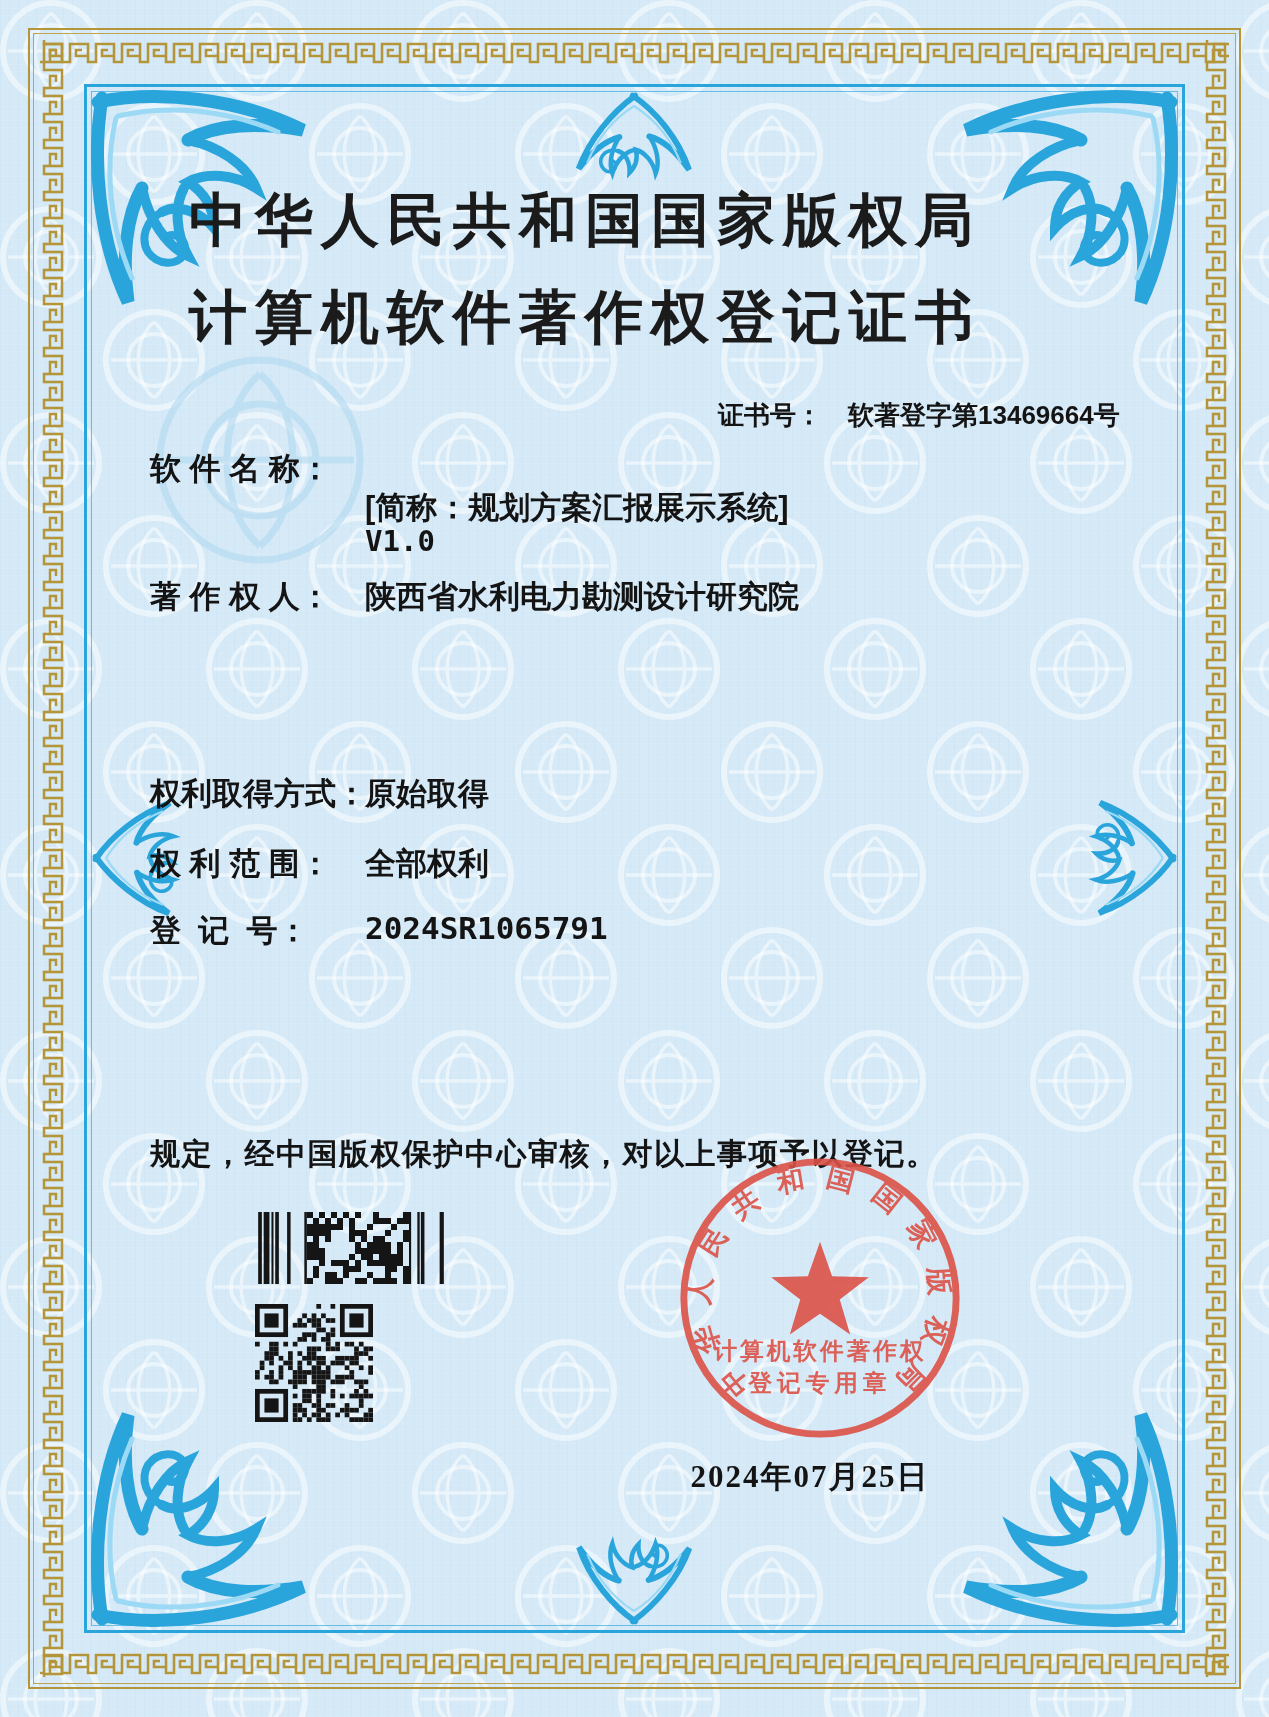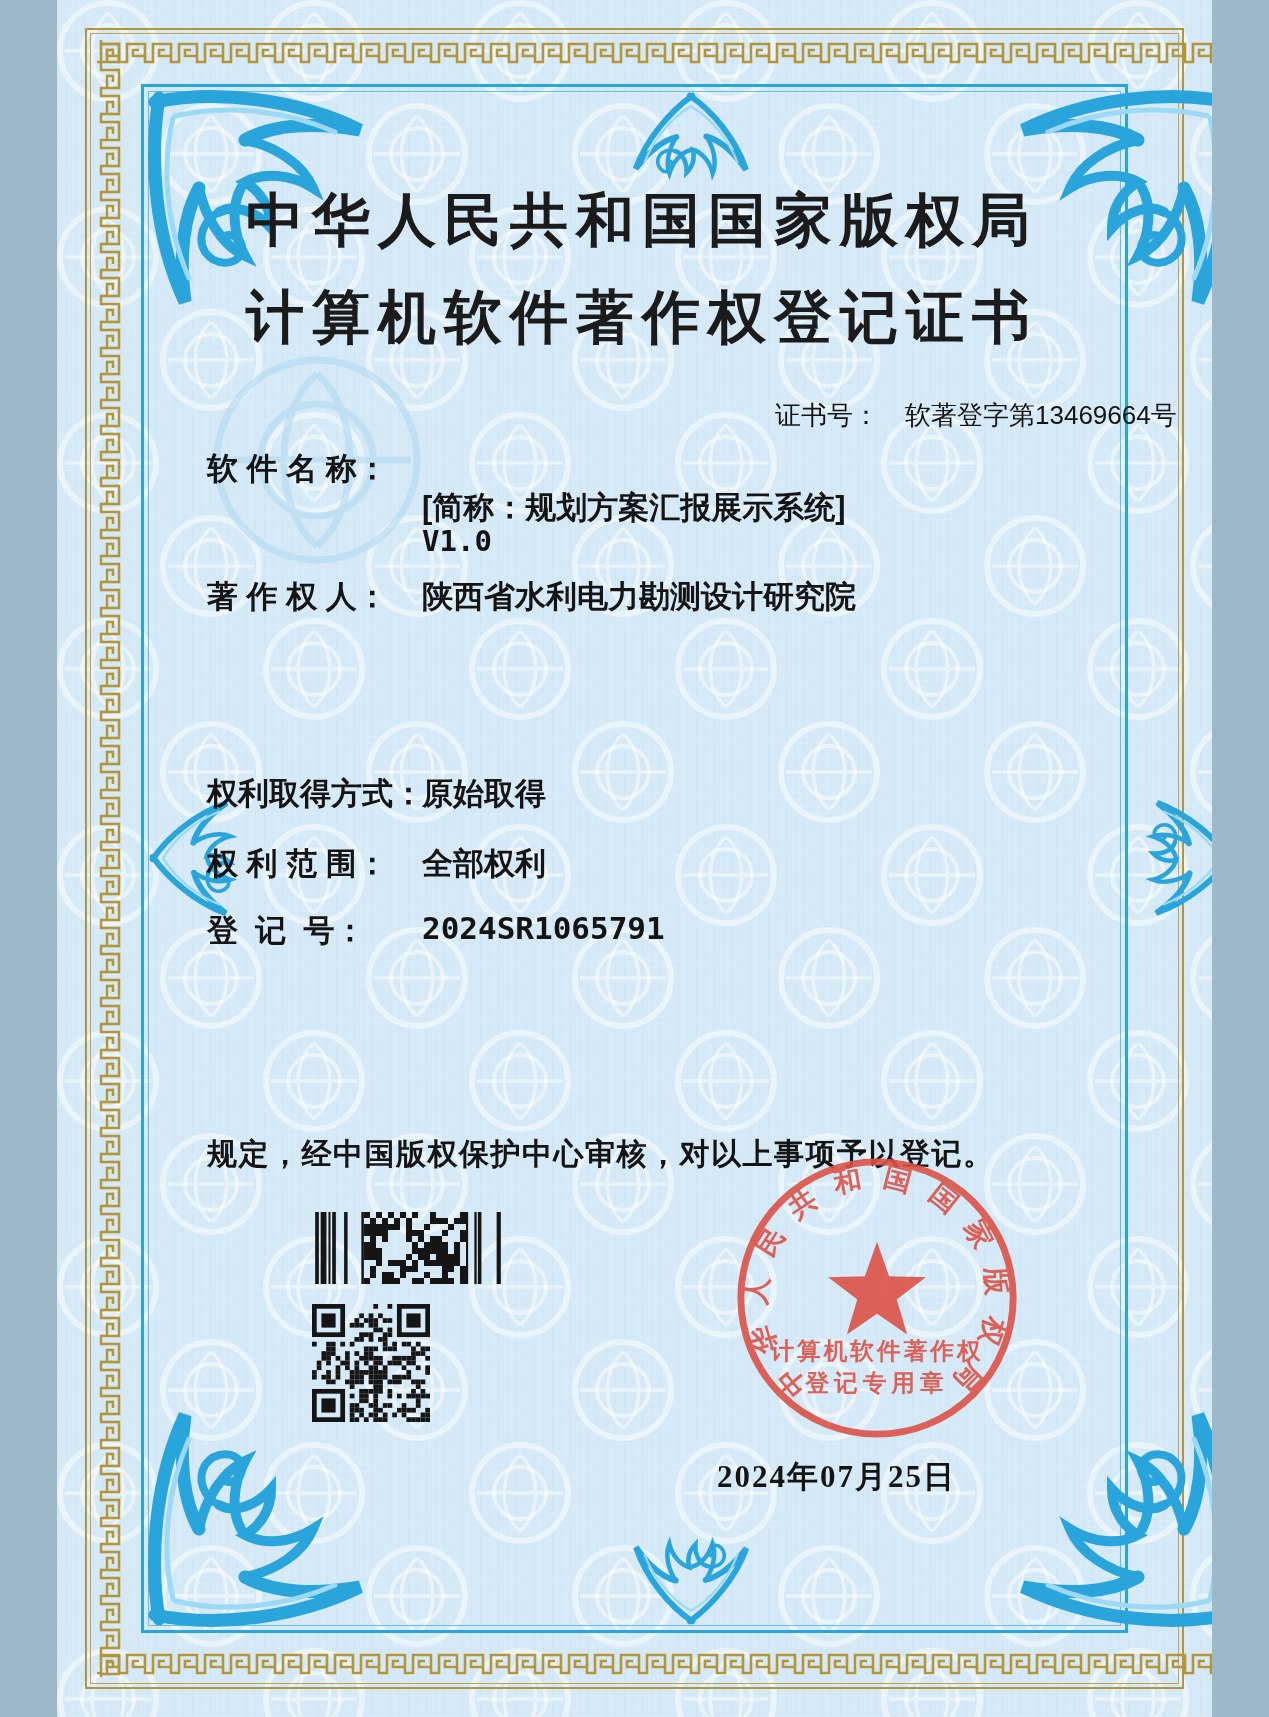--- a/index.html
+++ b/index.html
@@ -1,38 +1,38 @@
 <!DOCTYPE html>
 <html><head>
 <meta charset="utf-8">
 <style>
   html,body{margin:0;padding:0;background:#9db8c9;}
   .page{
-    position:relative;width:1155px;height:1717px;margin:0 auto;
+    position:relative;width:1269px;height:1717px;margin:0 auto;
     background:#d5e9f7;overflow:hidden;
     font-family:"Liberation Sans",sans-serif;color:#141414;
     background-image:
       repeating-linear-gradient(0deg, rgba(255,255,255,.10) 0 1px, rgba(255,255,255,0) 1px 7px),
       repeating-linear-gradient(90deg, rgba(170,210,238,.14) 0 1px, rgba(170,210,238,0) 1px 9px);
   }
   .abs{position:absolute;}
   
   .gold-line-outer{inset:28px;border:2px solid #b5953a;pointer-events:none;}
   .gold-line-outer2{inset:33px;border:1px solid #c2a44c;pointer-events:none;}
   
   .band{pointer-events:none;}
   
   .blue-frame{inset:84px;border:3px solid #2aa5dc;pointer-events:none;}
   .blue-frame2{inset:91px;border:1px solid rgba(42,165,220,.65);pointer-events:none;}
   .title{
     left:0;width:1170px;text-align:center;
     font-family:"Liberation Serif","DejaVu Serif",serif;
     font-weight:700;font-size:58px;letter-spacing:8px;color:#1b1b1b;
   }
-  .certline{display:flex;gap:26px;font-size:26px;font-weight:400;
+  .certline{display:flex;gap:26px;font-size:26px;font-weight:700;
     font-family:"Liberation Sans",sans-serif;}
   .fieldrow{display:flex;font-size:31px;font-weight:700;white-space:pre;}
   .flabel{position:absolute;left:150px;}
   .fvalue{position:absolute;left:365px;}
   .mono{font-family:"DejaVu Sans Mono","Liberation Mono",monospace;font-weight:700;}
   .para{font-size:30px;font-weight:700;letter-spacing:1.5px;white-space:pre;}
   .datetxt{font-family:"Liberation Serif","DejaVu Serif",serif;
     font-size:31px;font-weight:700;letter-spacing:2px;}
   .seal{opacity:.9;}
   svg{display:block;}
@@ -484,15 +484,15 @@
     </defs>
     <circle cx="150" cy="150" r="138" fill="none" stroke="#dc5247" stroke-width="7"></circle>
     <polygon points="150,93 162.3,128 199.5,128.9 170,151.5 180.6,187.1 150,166 119.4,187.1 130,151.5 100.5,128.9 137.7,128" fill="#dc5247"></polygon>
     <text font-size="28" font-weight="bold" fill="#dc5247" letter-spacing="19" style="font-family:'Liberation Serif',serif">
       <textPath href="#arc" startOffset="6">中华人民共和国国家版权局</textPath>
     </text>
     <text x="150" y="212" text-anchor="middle" font-size="24" font-weight="bold" fill="#dc5247" letter-spacing="3" style="font-family:'Liberation Serif',serif">计算机软件著作权</text>
     <text x="150" y="244" text-anchor="middle" font-size="24" font-weight="bold" fill="#dc5247" letter-spacing="5" style="font-family:'Liberation Serif',serif">登记专用章</text>
   </svg>
 
-  <div class="abs datetxt" style="left:660px;top:1456px;width:300px;">2024年07月25日</div>
+  <div class="abs datetxt" style="left:660px;top:1456px;width:300px;text-align:center">2024年07月25日</div>
 
 </div>
 
 </body></html>

